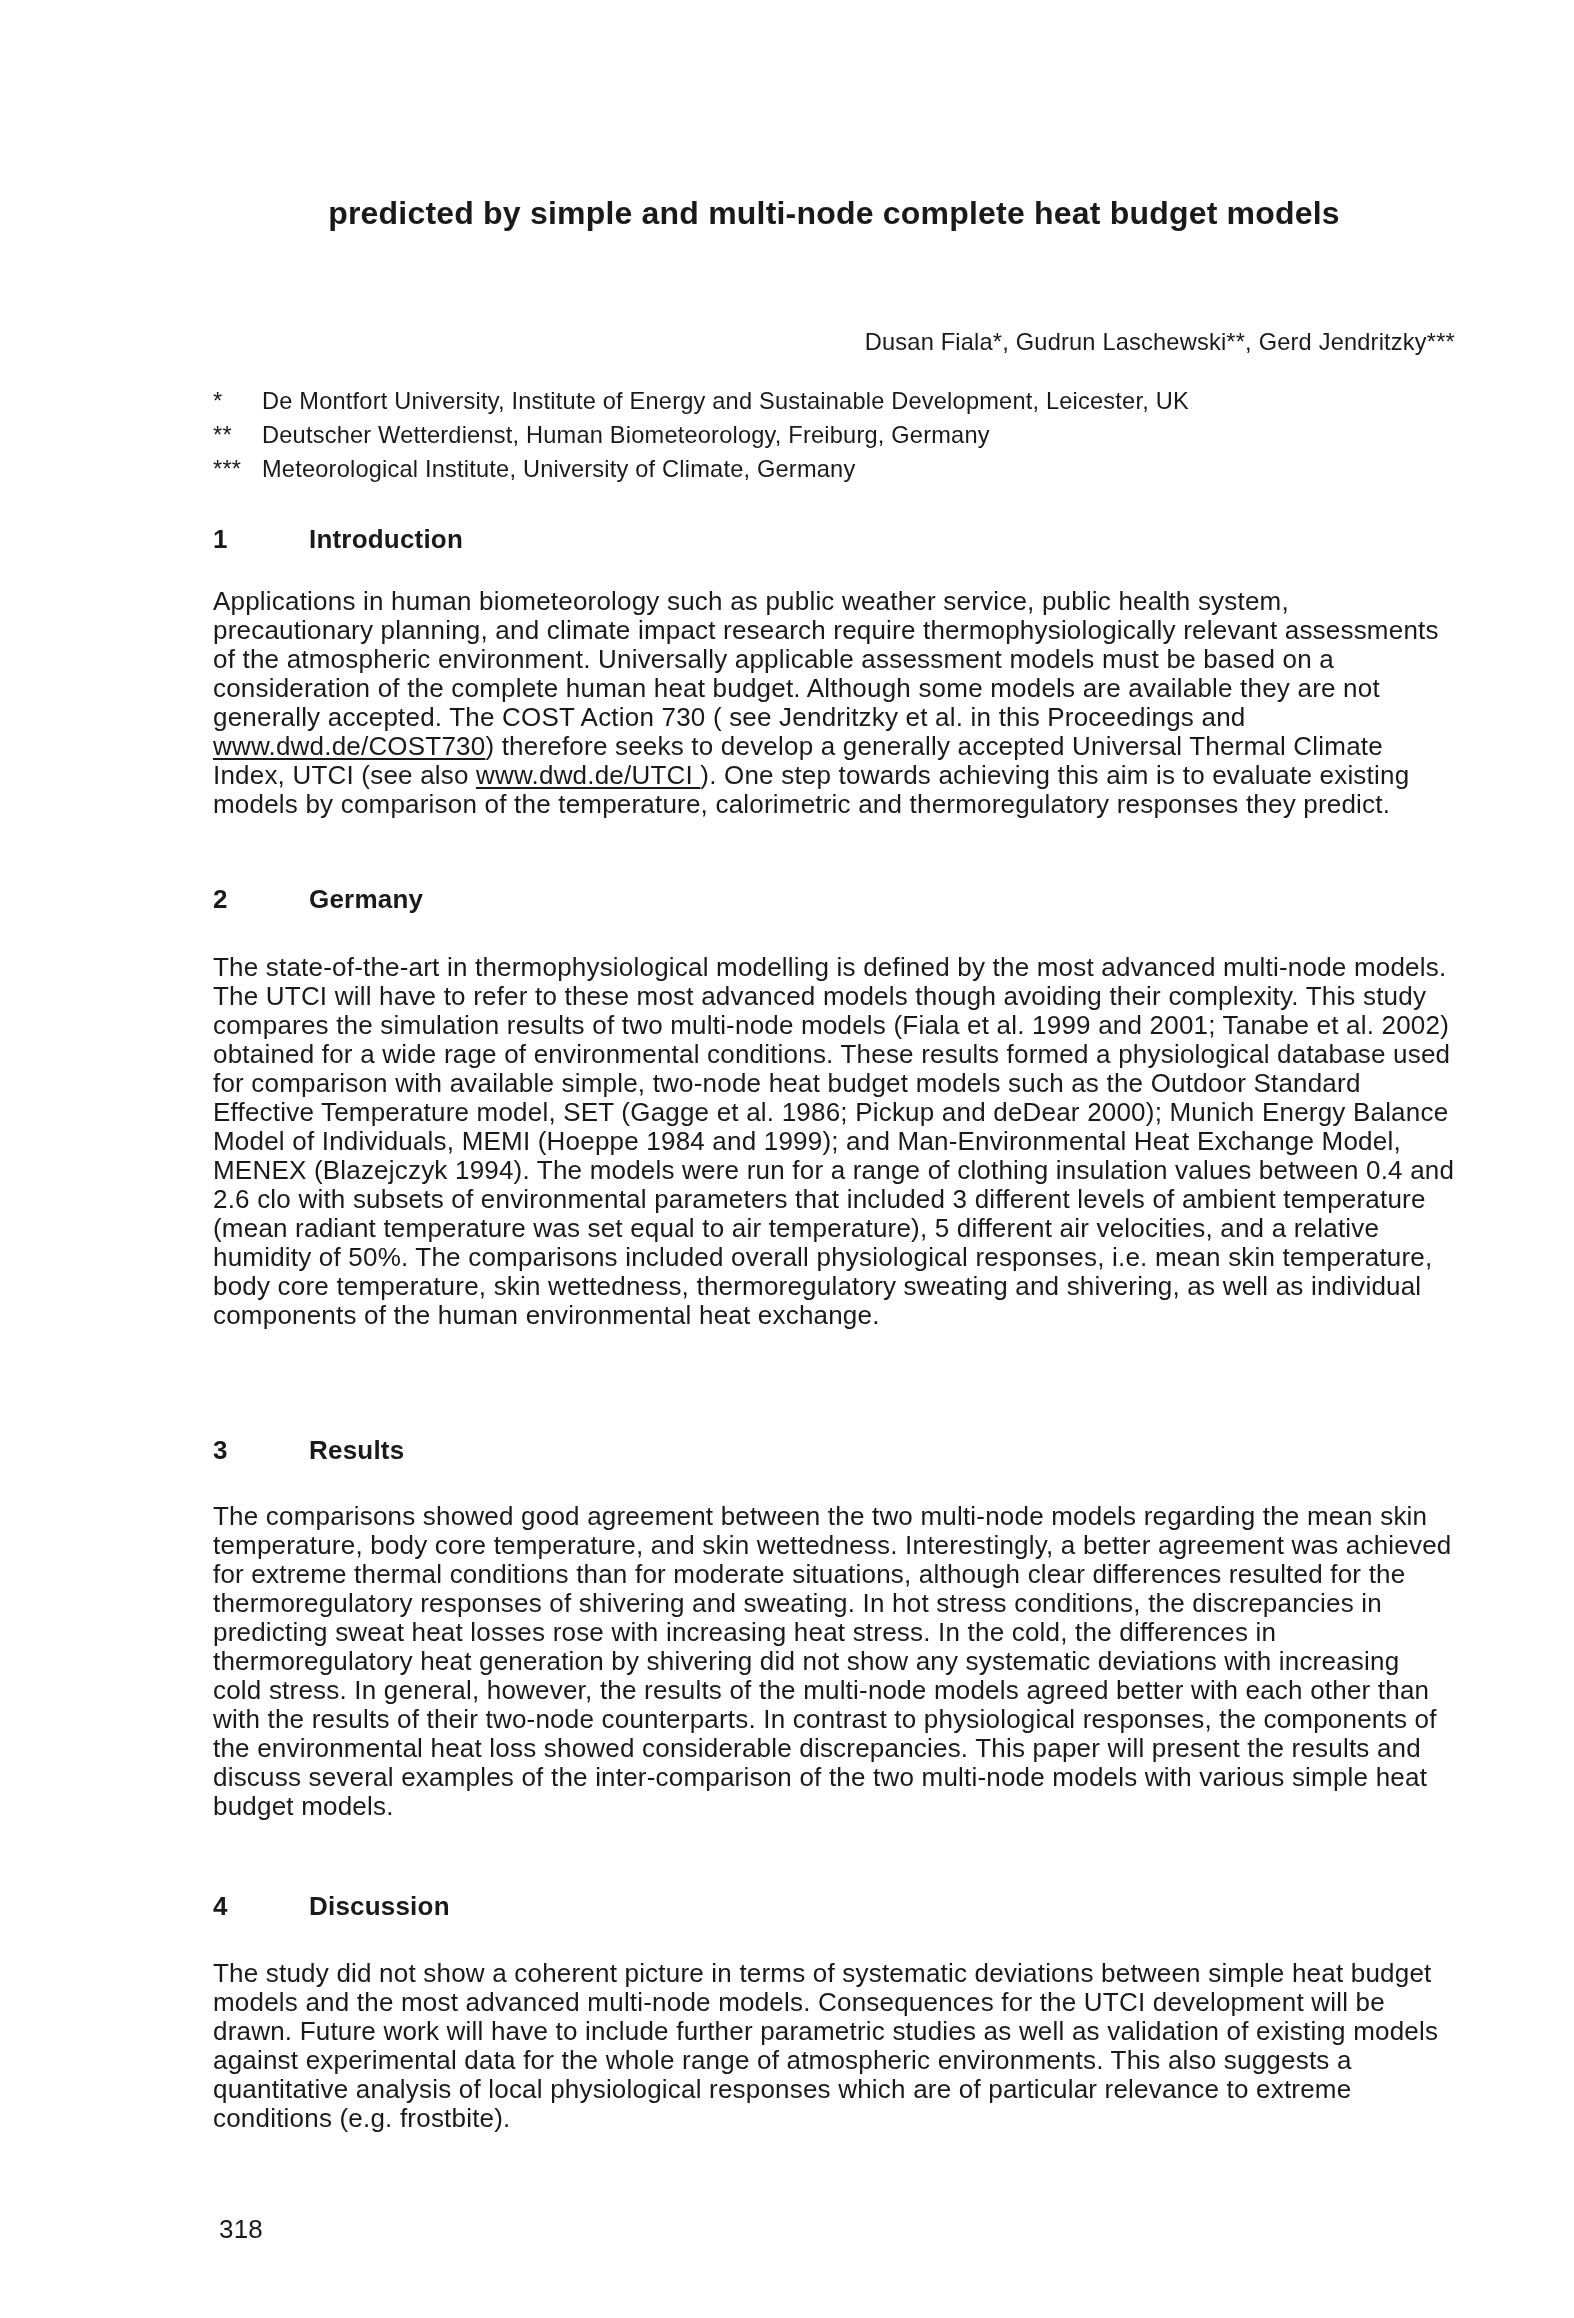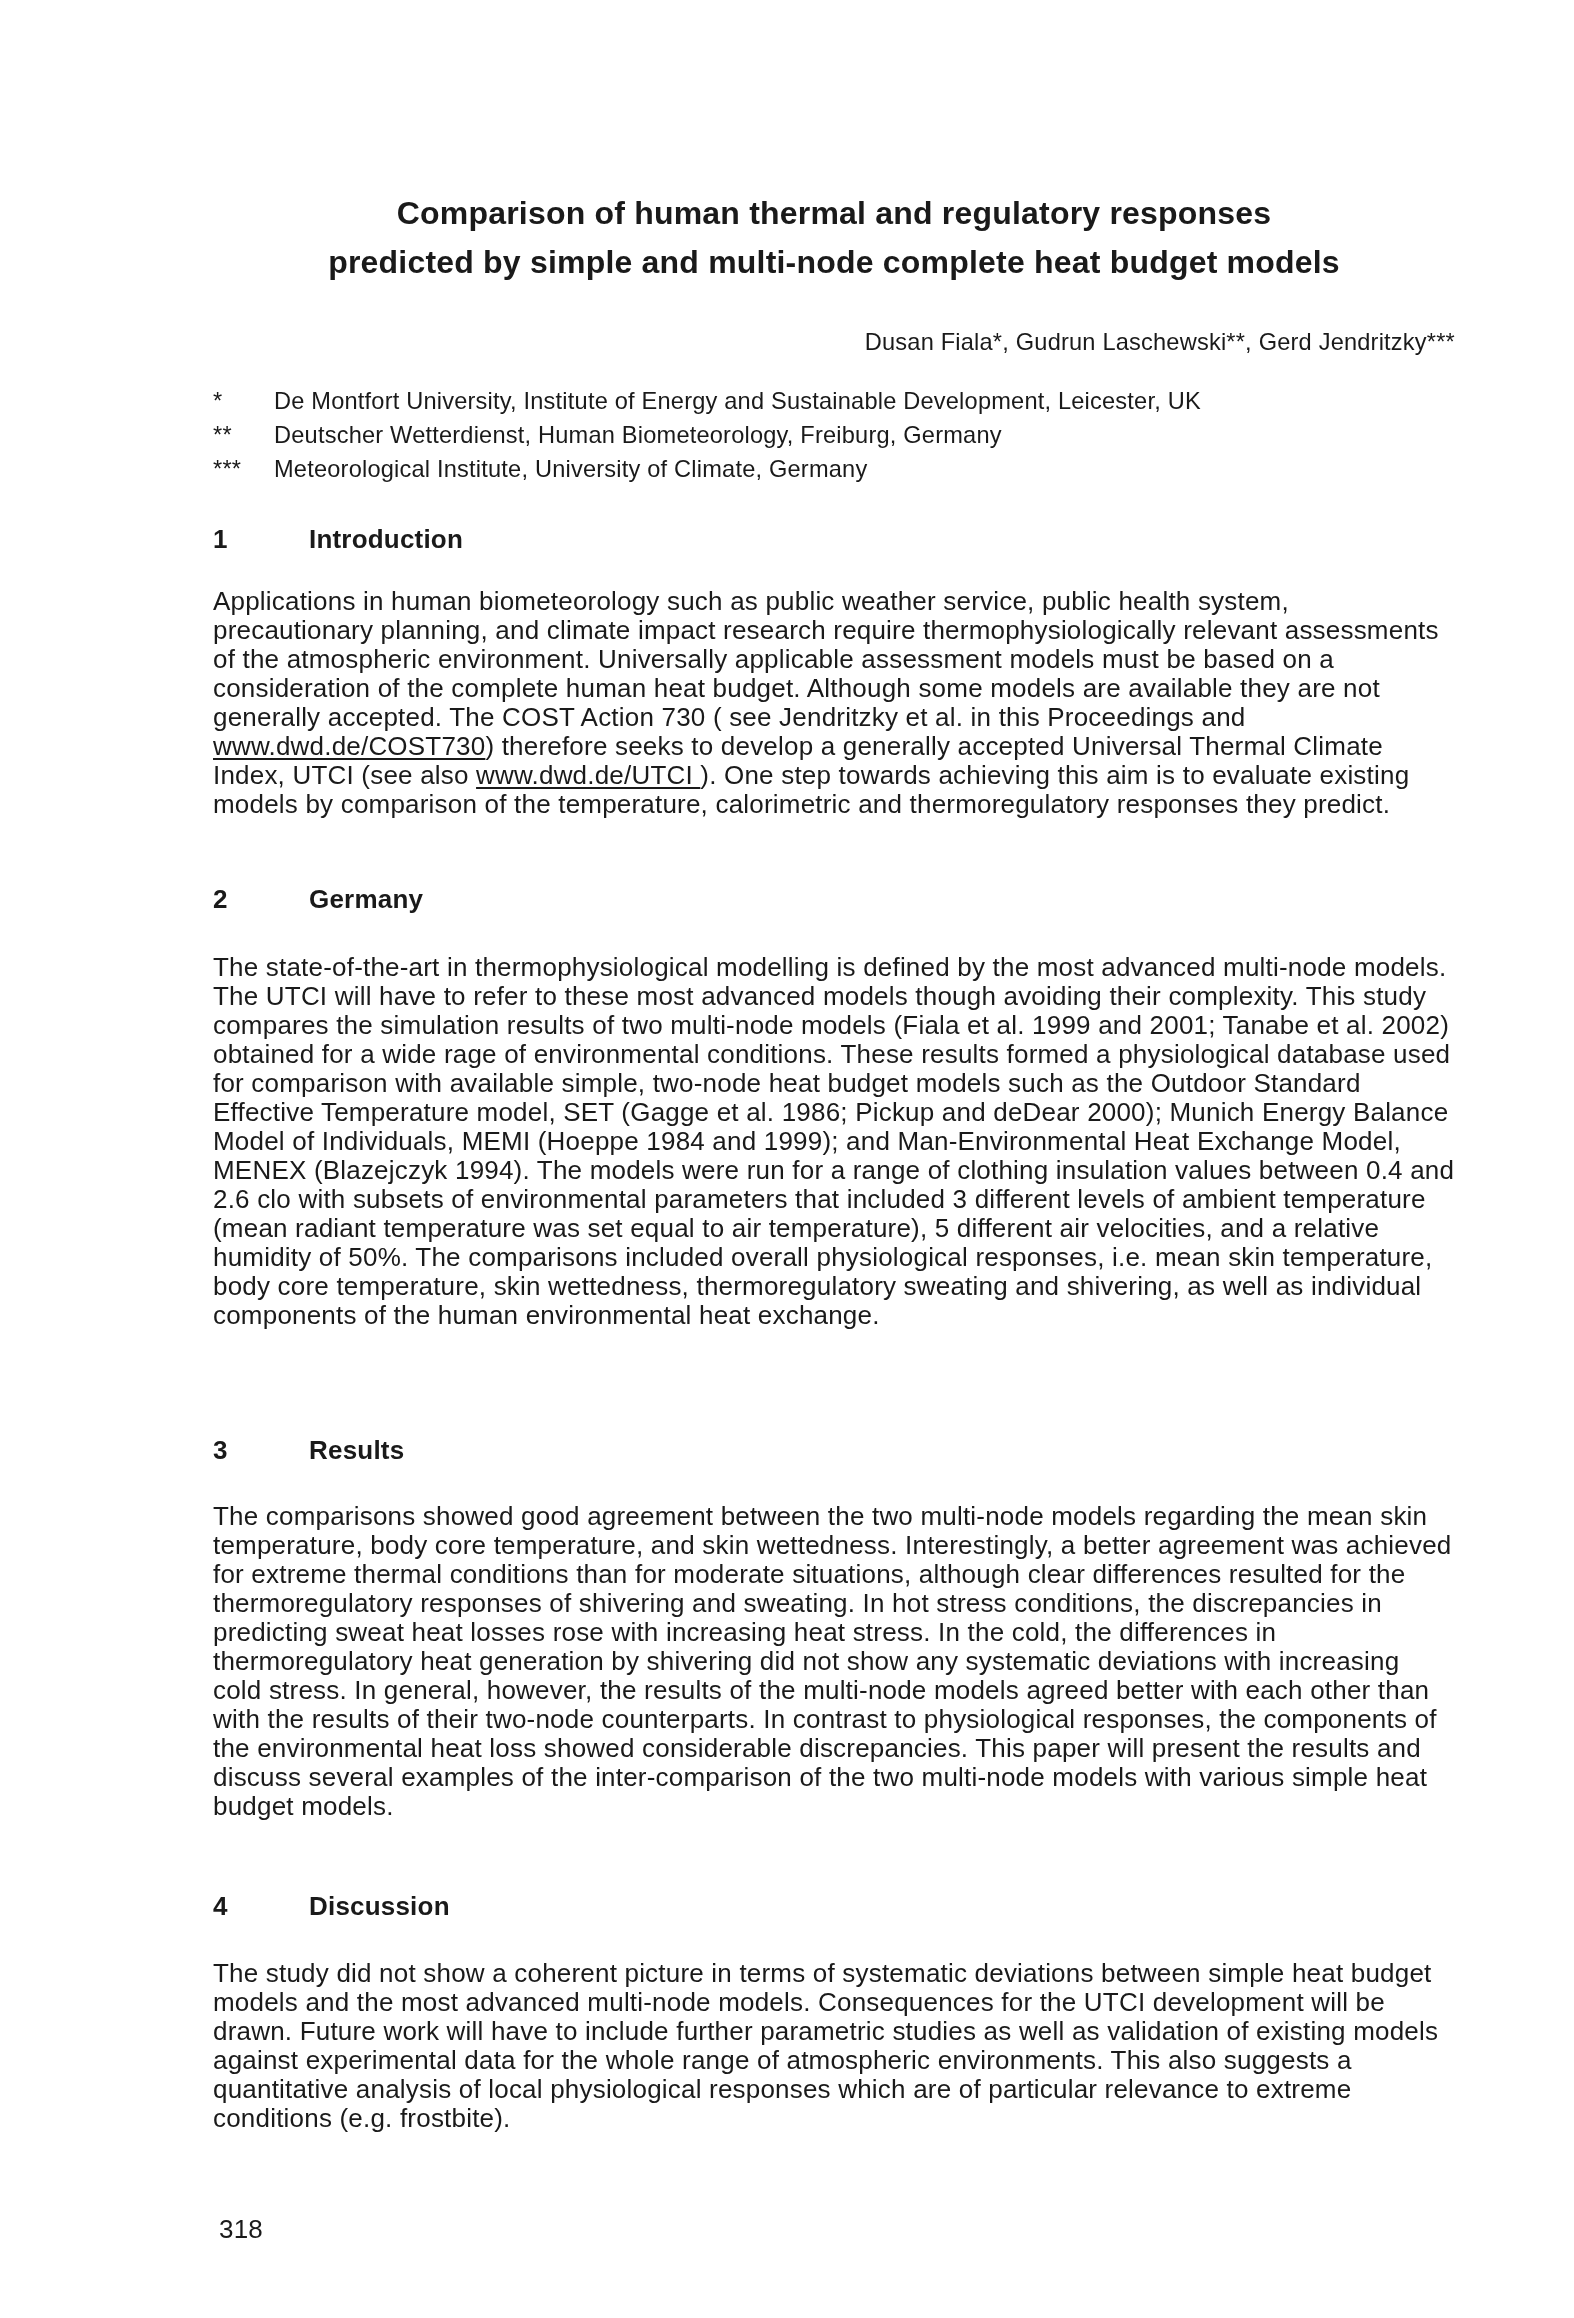--- a/index.html
+++ b/index.html
@@ -39,21 +39,20 @@
   }
   .aff-row {
     display: flex;
   }
   .aff-marker {
     width: 49px;
     flex: 0 0 49px;
   }
   .aff-text {
     flex: 1;
-    margin-left: 12px;
   }
   .section-heading {
     display: flex;
     font-weight: bold;
     font-size: 26px;
     line-height: 33px;
     letter-spacing: 0.2px;
   }
   .sec-num {
     width: 96px;
@@ -74,21 +73,20 @@
     position: absolute;
     left: 219px;
     font-size: 26px;
     letter-spacing: 0.2px;
   }
 </style>
 </head>
 <body>
 
 <div class="block title" style="top: 189px;">
-  <div>Comparison of human thermal and regulatory responses</div>
   <div>predicted by simple and multi-node complete heat budget models</div>
 </div>
 
 <div class="block authors" style="top: 329px;">Dusan Fiala*, Gudrun Laschewski**, Gerd Jendritzky***</div>
 
 <div class="block affiliations" style="top: 384px;">
   <div class="aff-row">
     <span class="aff-marker">*</span>
     <span class="aff-text">De Montfort University, Institute of Energy and Sustainable Development, Leicester, UK</span>
   </div>

